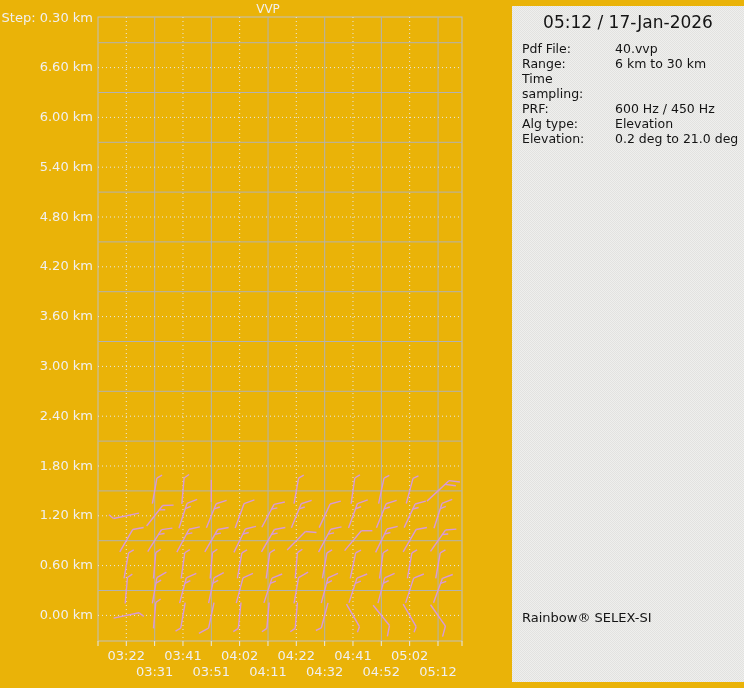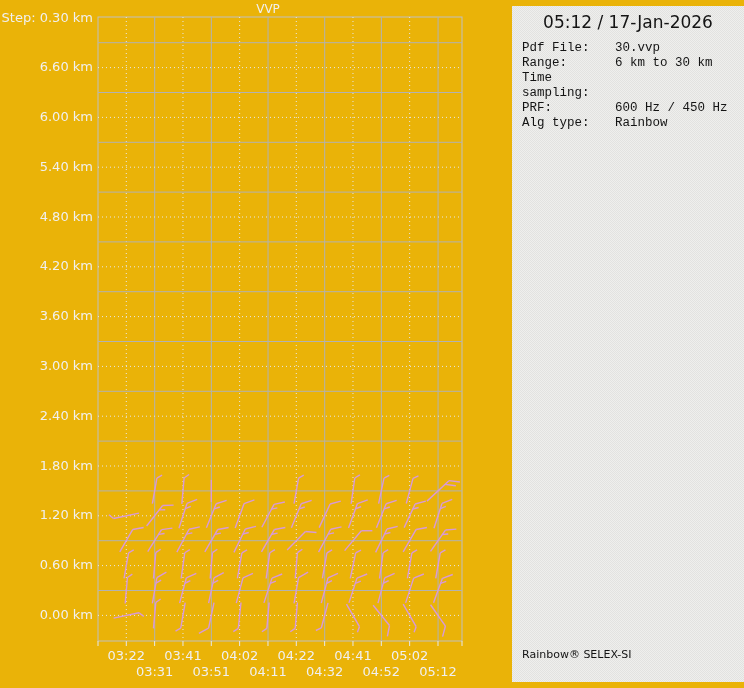--- a/index.html
+++ b/index.html
@@ -6,25 +6,25 @@
   .stage{position:relative;width:744px;height:688px;background:#eab308;
          font-family:"DejaVu Sans","Liberation Sans",sans-serif;}
   #chart-svg{position:absolute;left:0;top:0;}
   .axis-text{fill:#f0f0f0;font-size:13px;font-family:"DejaVu Sans","Liberation Sans",sans-serif;}
   .chart-title{fill:#f0f0f0;font-size:12px;}
   .panel{position:absolute;left:512px;top:6px;width:232px;height:676px;
          background:repeating-conic-gradient(#efefed 0% 25%, #e2e2e0 0% 50%) 0 0/2px 2px;
          color:#141414;}
   .panel-titleblock{padding-top:7px;text-align:center;}
   .panel-title-line{font-size:17px;line-height:19px;color:#141414;}
-  .panel-details{margin-top:9px;padding-left:10px;font-family:Liberation Mono, monospace;}
+  .panel-details{margin-top:9px;padding-left:10px;}
   .detail-row{display:flex;font-size:12.5px;line-height:15px;}
   .dlabel{width:93px;flex:0 0 93px;}
   .dvalue{flex:1;}
-  .panel-footer{position:absolute;left:10px;top:642px;font-size:11px;color:#141414;}
+  .panel-footer{position:absolute;left:10px;top:604px;font-size:13px;color:#141414;}
 </style>
 </head>
 <body>
 
 <div class="stage">
 
   <svg id="chart-svg" width="512" height="688" viewBox="0 0 512 688">
     <text class="chart-title" x="268" y="13" text-anchor="middle">VVP</text>
     <text class="axis-text" x="93" y="22" text-anchor="end">Step: 0.30 km</text>
     <g id="grid">
@@ -409,34 +409,38 @@
       </g>
   </svg>
 
   <div class="panel">
     <div class="panel-titleblock">
       <div class="panel-title-line">05:12 / 17-Jan-2026</div>
     </div>
     <div class="panel-details" id="panel-details">
         <div class="detail-row">
           <span class="dlabel">Pdf File:</span>
-          <span class="dvalue">30.vvp</span>
+          <span class="dvalue">40.vvp</span>
         </div>
         <div class="detail-row">
           <span class="dlabel">Range:</span>
           <span class="dvalue">6 km to 30 km</span>
         </div>
         <div class="detail-row">
           <span class="dlabel">Time sampling:</span>
         </div>
         <div class="detail-row">
           <span class="dlabel">PRF:</span>
           <span class="dvalue">600 Hz / 450 Hz</span>
         </div>
         <div class="detail-row">
           <span class="dlabel">Alg type:</span>
-          <span class="dvalue">Rainbow</span>
+          <span class="dvalue">Elevation</span>
+        </div>
+        <div class="detail-row">
+          <span class="dlabel">Elevation:</span>
+          <span class="dvalue">0.2 deg to 21.0 deg</span>
         </div>
       </div>
     <div class="panel-footer">Rainbow® SELEX-SI</div>
   </div>
 
 </div>
 
 </body></html>

